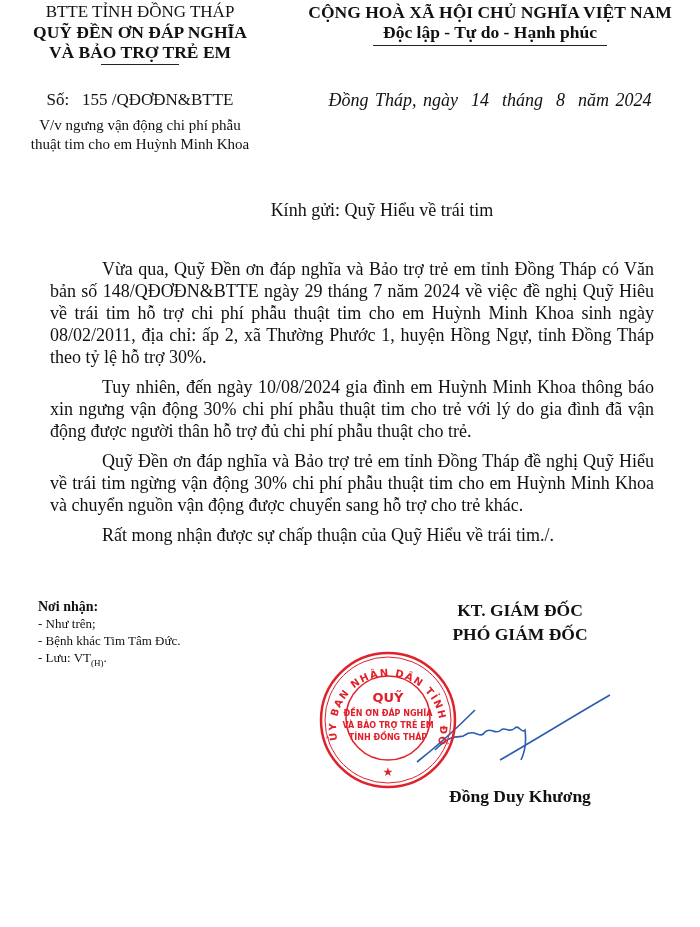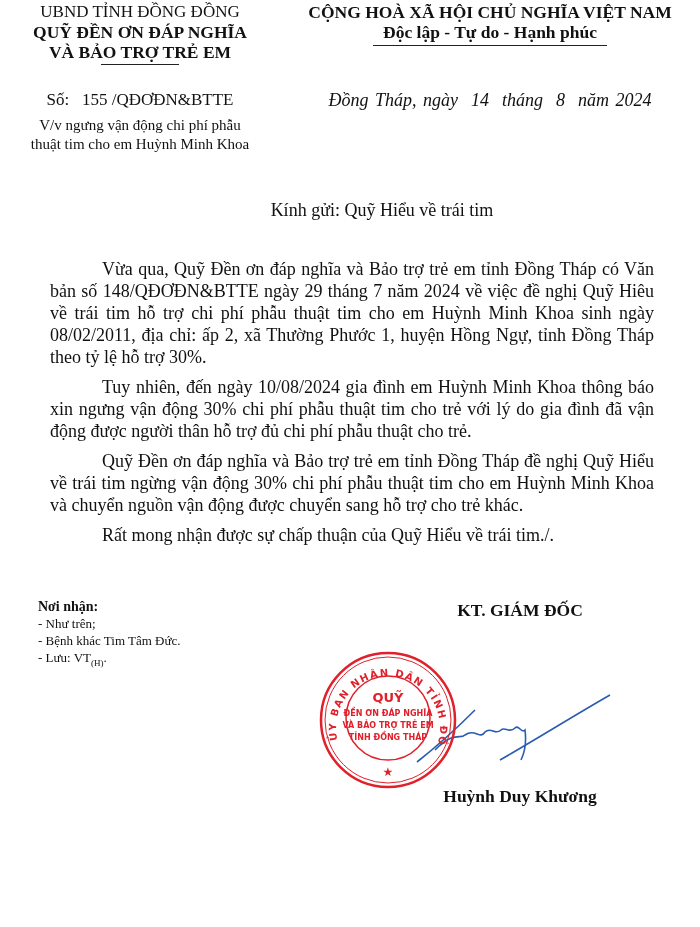--- a/index.html
+++ b/index.html
@@ -25,21 +25,21 @@
   .noinhan .t { font-weight:bold; font-size:14px; }
   .sign { left:380px; top:598px; width:280px; font-size:17.5px; font-weight:bold; line-height:24px; }
   .signer { left:380px; top:786px; width:280px; font-size:17.5px; font-weight:bold; }
   .stamp { left:318px; top:650px; width:140px; height:140px; }
   .signature { left:405px; top:690px; width:210px; height:80px; }
 </style>
 </head>
 <body>
 
 <div class="abs hdr-left center">
-  <div class="l1">UBND TỈNH ĐỒNG ĐỒNG</div>
+  <div class="l1">BTTE TỈNH ĐỒNG THÁP</div>
   <div class="l2">QUỸ ĐỀN ƠN ĐÁP NGHĨA</div>
   <div class="l3">VÀ BẢO TRỢ TRẺ EM</div>
   <div class="ul"></div>
 </div>
 
 <div class="abs hdr-right center">
   <div class="l1">CỘNG HOÀ XÃ HỘI CHỦ NGHĨA VIỆT NAM</div>
   <div class="l2">Độc lập - Tự do - Hạnh phúc</div>
   <div class="ul"></div>
 </div>
@@ -64,20 +64,21 @@
 
 <div class="abs noinhan">
   <div class="t">Nơi nhận:</div>
   <div>- Như trên;</div>
   <div>- Bệnh khác Tim Tâm Đức.</div>
   <div><span>- Lưu: VT</span><sub style="font-size:9px;">(H)</sub><span>.</span></div>
 </div>
 
 <div class="abs sign center">
   <div>KT. GIÁM ĐỐC</div>
+  <div>PHÓ GIÁM ĐỐC</div>
 </div>
 
 <svg class="abs signature" viewBox="0 0 210 80">
   <path d="M12 72 C 40 50, 60 30, 70 20 M30 60 C 50 40, 55 50, 60 45 C 70 38, 75 50, 80 42 C 86 36, 90 46, 96 40 C 100 36, 104 44, 110 38 C 114 34, 116 44, 120 40 C 122 56, 118 66, 116 70 M95 70 C 130 50, 170 25, 205 5" fill="none" stroke="#2a5db0" stroke-width="1.6"></path>
 </svg>
 
 <svg class="abs stamp" viewBox="0 0 140 140">
   <circle cx="70" cy="70" r="67" fill="none" stroke="#e0202a" stroke-width="2.5"></circle>
   <circle cx="70" cy="70" r="63" fill="none" stroke="#e0202a" stroke-width="1"></circle>
   <circle cx="70" cy="68" r="42" fill="none" stroke="#e0202a" stroke-width="1.5"></circle>
@@ -87,13 +88,13 @@
   <text font-family="'DejaVu Sans', sans-serif" font-size="10" font-weight="bold" fill="#e0202a" letter-spacing="1.5">
     <textPath href="#arc" startOffset="4%">ỦY BAN NHÂN DÂN TỈNH ĐỒNG THÁP</textPath>
   </text>
   <text x="70" y="52" text-anchor="middle" font-family="'DejaVu Sans', sans-serif" font-size="13" font-weight="bold" fill="#e0202a">QUỸ</text>
   <text x="70" y="66" text-anchor="middle" font-family="'DejaVu Sans', sans-serif" font-size="8" font-weight="bold" fill="#e0202a">ĐỀN ƠN ĐÁP NGHĨA</text>
   <text x="70" y="78" text-anchor="middle" font-family="'DejaVu Sans', sans-serif" font-size="8" font-weight="bold" fill="#e0202a">VÀ BẢO TRỢ TRẺ EM</text>
   <text x="70" y="90" text-anchor="middle" font-family="'DejaVu Sans', sans-serif" font-size="8" font-weight="bold" fill="#e0202a">TỈNH ĐỒNG THÁP</text>
   <text x="70" y="126" text-anchor="middle" font-size="12" fill="#e0202a">★</text>
 </svg>
 
-<div class="abs signer center">Huỳnh Duy Khương</div>
+<div class="abs signer center">Đồng Duy Khương</div>
 
 </body></html>

